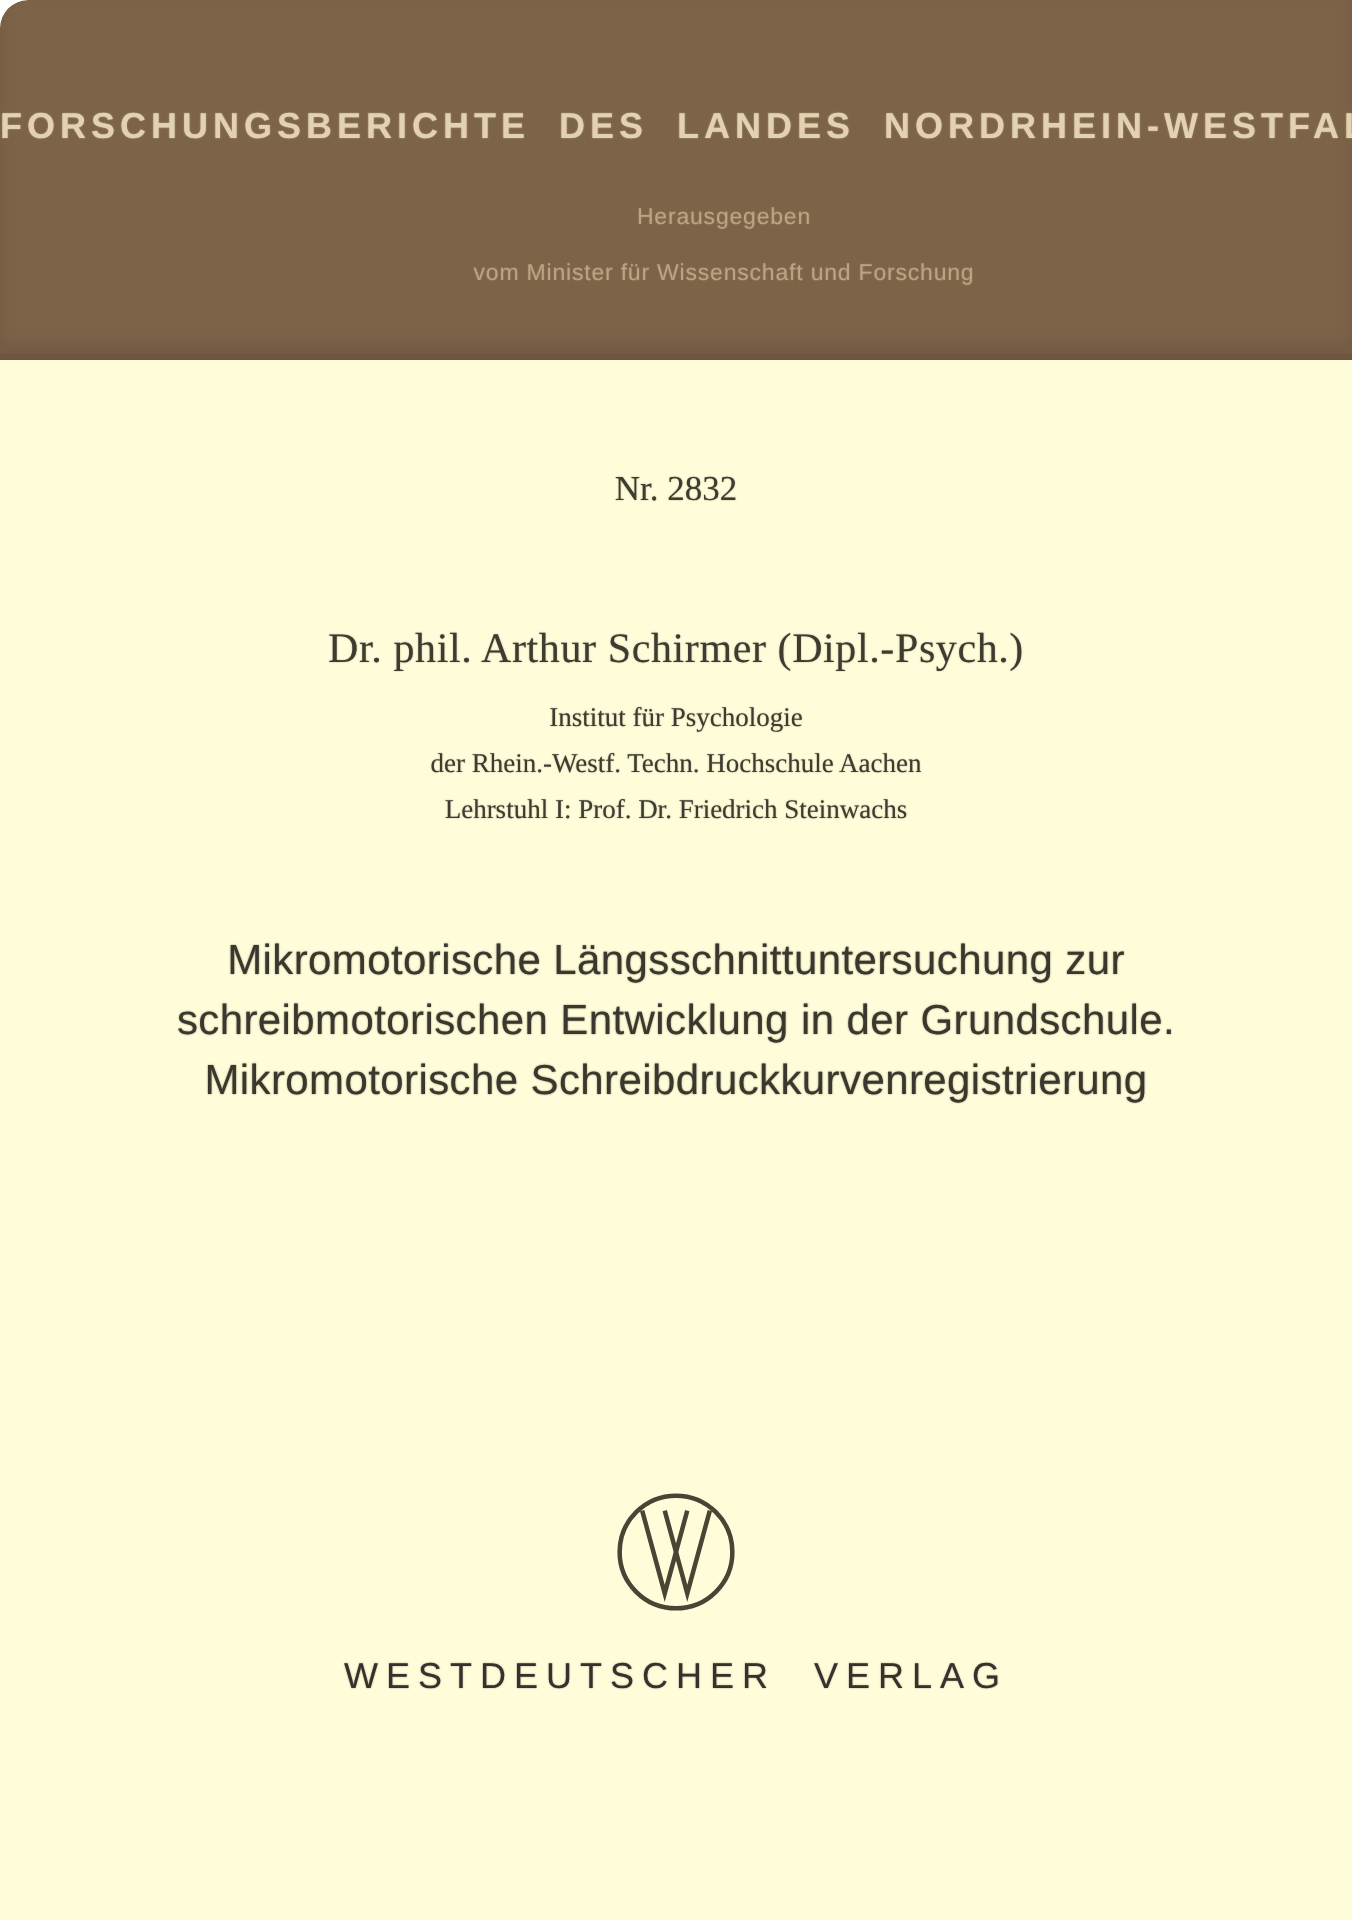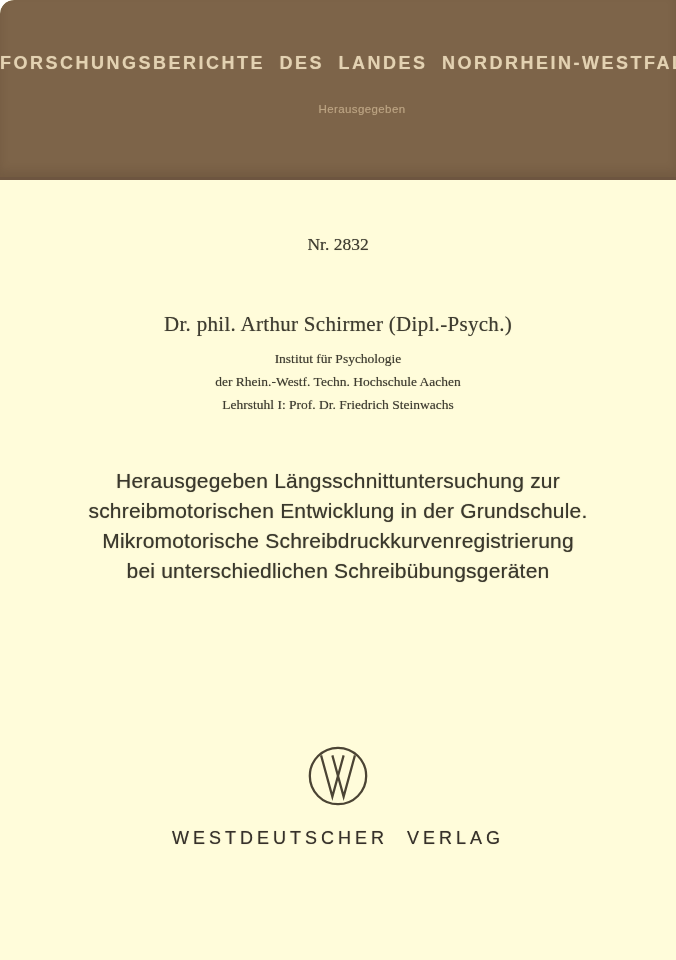--- a/index.html
+++ b/index.html
@@ -102,34 +102,34 @@
   }
 </style>
 </head>
 <body>
 
 <div class="cover">
 
   <header class="band">
     <div class="series-title">FORSCHUNGSBERICHTE DES LANDES NORDRHEIN-WESTFALEN</div>
     <div class="band-sub published-by">Herausgegeben</div>
+    <div class="band-sub minister-line">vom Minister für Wissenschaft und Forschung</div>
   </header>
 
   <div class="body-text report-number">Nr. 2832</div>
 
   <div class="body-text author-name">Dr. phil. Arthur Schirmer (Dipl.-Psych.)</div>
   <div class="body-text affil-1">der Rhein.-Westf. Techn. Hochschule Aachen</div>
   <div class="body-text affil-0">Institut für Psychologie</div>
   <div class="body-text affil-2">Lehrstuhl I: Prof. Dr. Friedrich Steinwachs</div>
 
   <div class="book-title">
-    <div class="line">Herausgegeben Längsschnittuntersuchung zur</div>
+    <div class="line">Mikromotorische Längsschnittuntersuchung zur</div>
     <div class="line">schreibmotorischen Entwicklung in der Grundschule.</div>
     <div class="line">Mikromotorische Schreibdruckkurvenregistrierung</div>
-    <div class="line">bei unterschiedlichen Schreibübungsgeräten</div>
   </div>
 
   <div class="logo-wrap">
     <svg width="62" height="62" viewBox="0 0 66 66" aria-hidden="true">
       <circle cx="33" cy="33" r="30" fill="none" stroke="#4b4434" stroke-width="2.4"></circle>
       <path d="M15 11 L27 55 L39 11" fill="none" stroke="#4b4434" stroke-width="2.4" stroke-linejoin="miter"></path>
       <path d="M27 11 L39 55 L51 11" fill="none" stroke="#4b4434" stroke-width="2.4" stroke-linejoin="miter"></path>
     </svg>
   </div>
 

